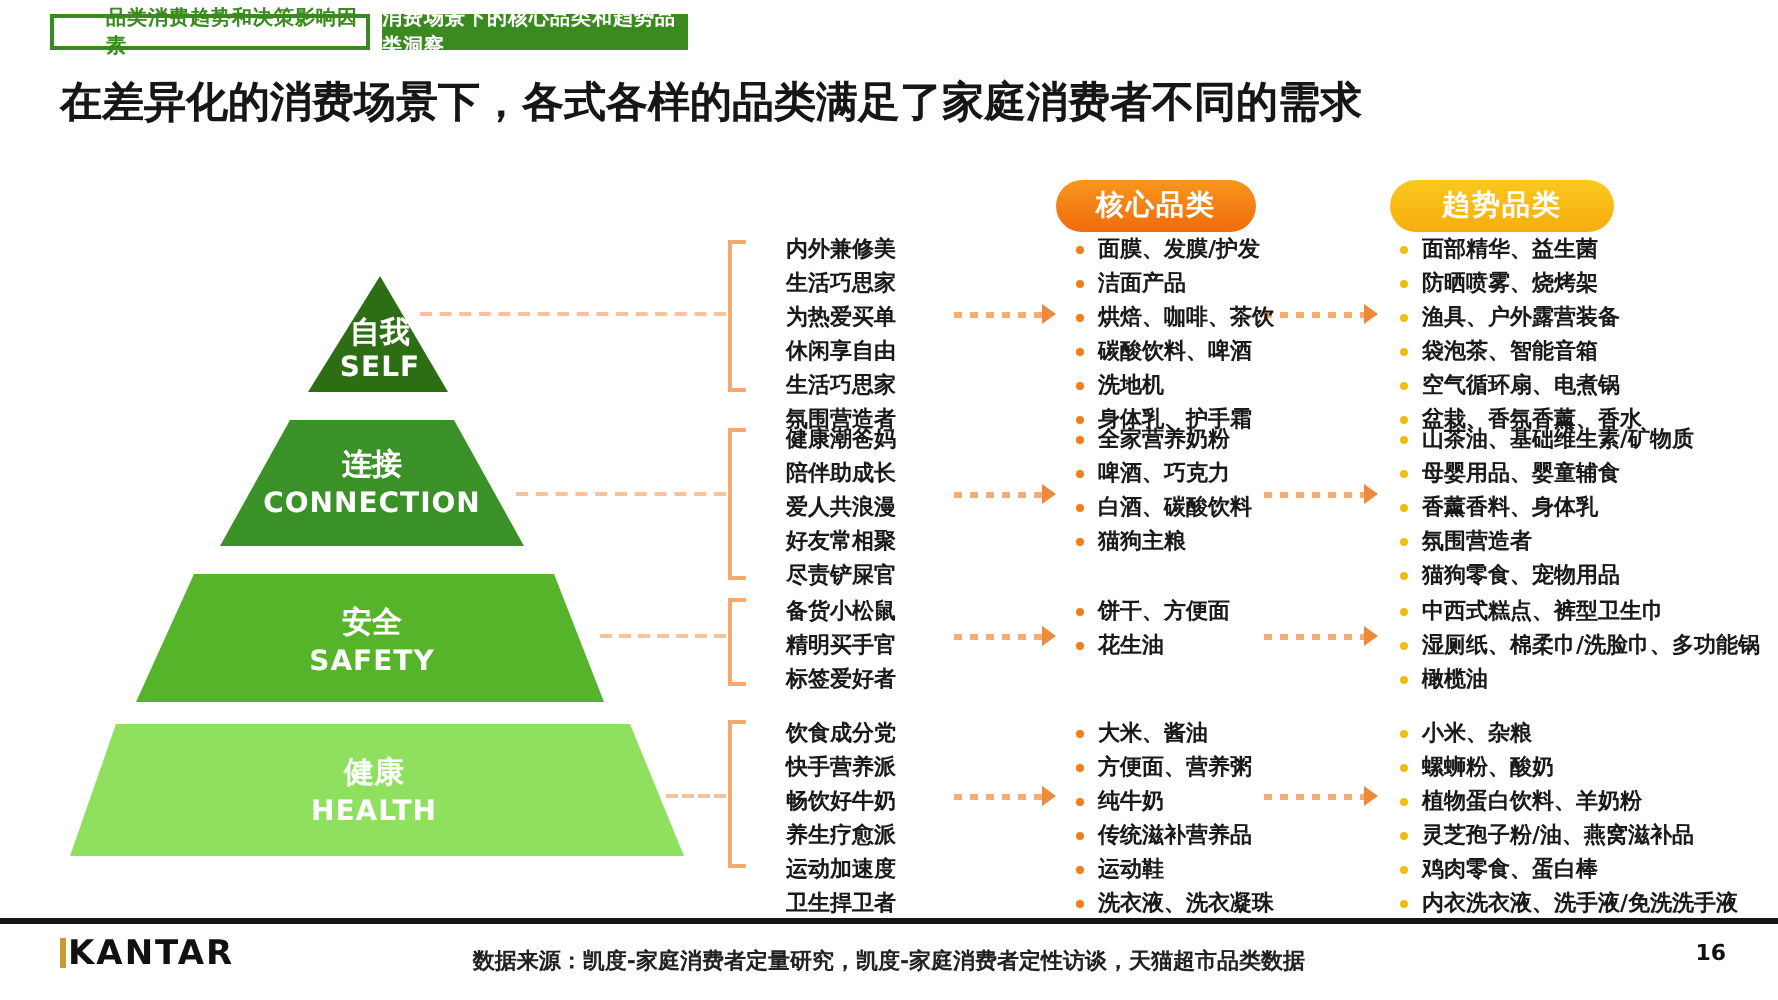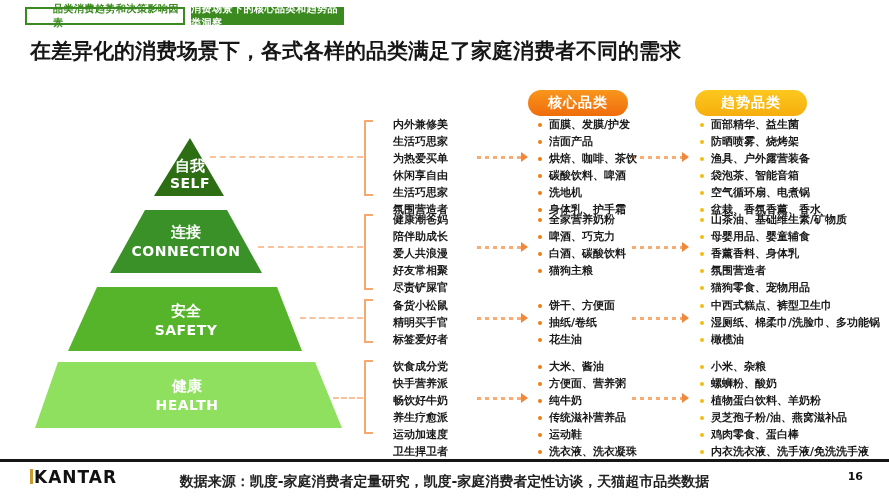--- a/index.html
+++ b/index.html
@@ -35,21 +35,21 @@
   .core-col .dot{background:#F07D16;}
   .trend-col .dot{background:#F0BE10;}
   .persona-col{left:393px;width:130px;}
   .core-col{left:536px;width:150px;}
   .trend-col{left:698px;width:190px;}
   
   .divider{position:absolute;left:0;top:459px;width:889px;height:3px;background:#161616;}
   .logo{position:absolute;left:30px;top:467px;display:flex;align-items:flex-start;}
   .logo-accent{width:3px;height:15px;background:#C99A2E;margin:2px 1px 0 0;}
   .logo-text{font-size:17px;font-weight:bold;letter-spacing:1px;color:#111;}
-  .source{position:absolute;left:0;top:473px;width:889px;text-align:center;font-size:14px;font-weight:bold;color:#222;}
+  .source{position:absolute;left:0;top:473px;width:889px;text-align:center;font-size:11px;font-weight:bold;color:#222;}
   .pagenum{position:absolute;right:26px;top:470px;font-size:11px;font-weight:bold;color:#111;}
 </style>
 </head>
 <body>
 
 <div class="slide">
 
   <div class="tab tab-outline">品类消费趋势和决策影响因素</div>
   <div class="tab tab-filled">消费场景下的核心品类和趋势品类洞察</div>
 
@@ -138,21 +138,20 @@
     <div class="li"><i class="dot"></i><span>猫狗零食、宠物用品</span></div>
   </div>
 
   <div class="col persona-col" style="top:297px;">
     <div class="li">备货小松鼠</div>
     <div class="li">精明买手官</div>
     <div class="li">标签爱好者</div>
   </div>
   <div class="col core-col bulleted" style="top:297px;">
     <div class="li"><i class="dot"></i><span>饼干、方便面</span></div>
-    <div class="li"><i class="dot"></i><span>抽纸/卷纸</span></div>
     <div class="li"><i class="dot"></i><span>花生油</span></div>
   </div>
   <div class="col trend-col bulleted" style="top:297px;">
     <div class="li"><i class="dot"></i><span>中西式糕点、裤型卫生巾</span></div>
     <div class="li"><i class="dot"></i><span>湿厕纸、棉柔巾/洗脸巾、多功能锅</span></div>
     <div class="li"><i class="dot"></i><span>橄榄油</span></div>
   </div>
 
   <div class="col persona-col" style="top:358px;">
     <div class="li">饮食成分党</div>

